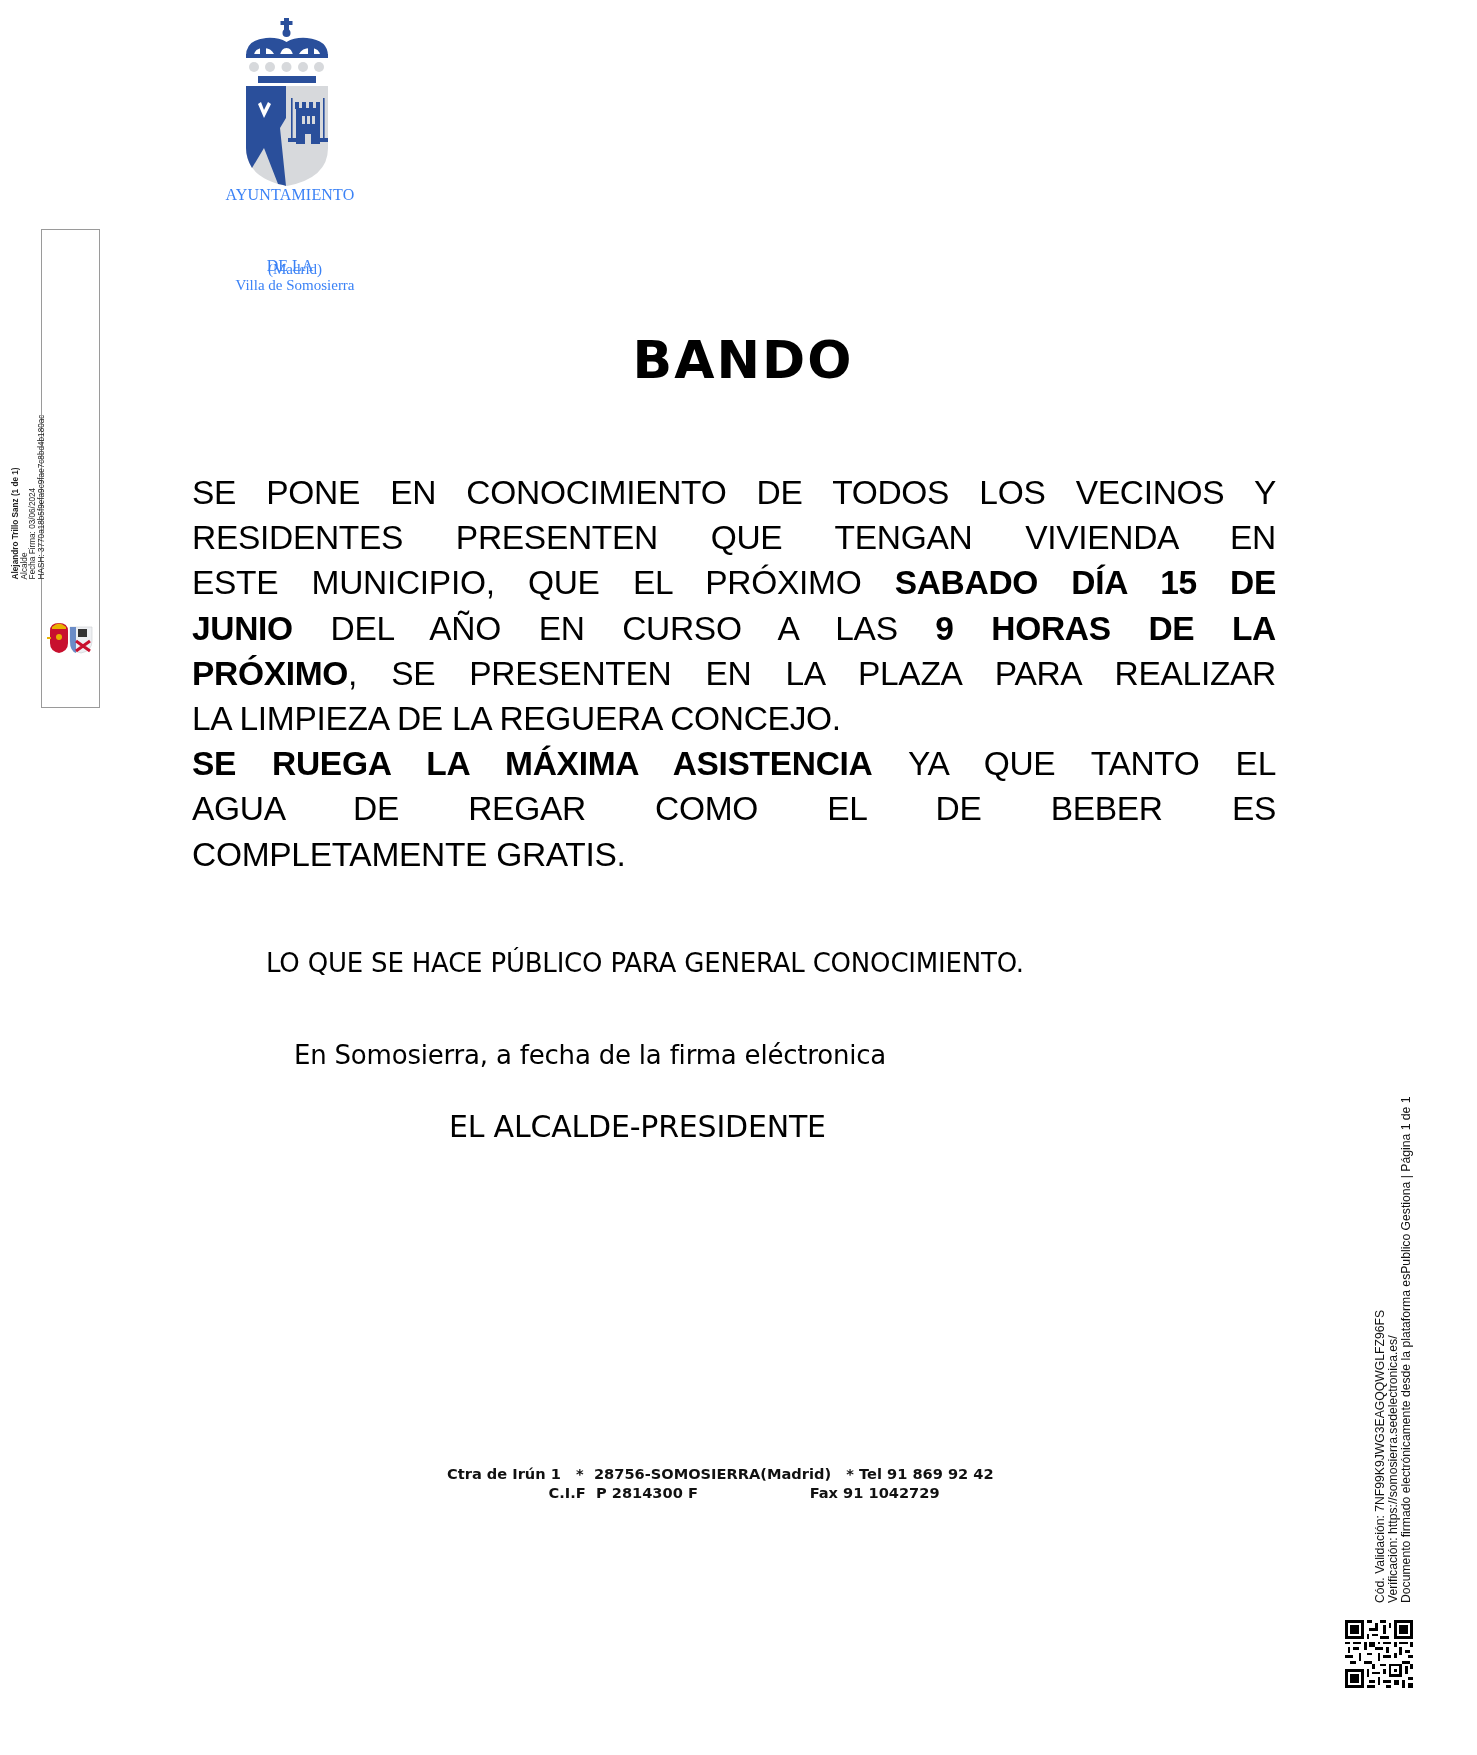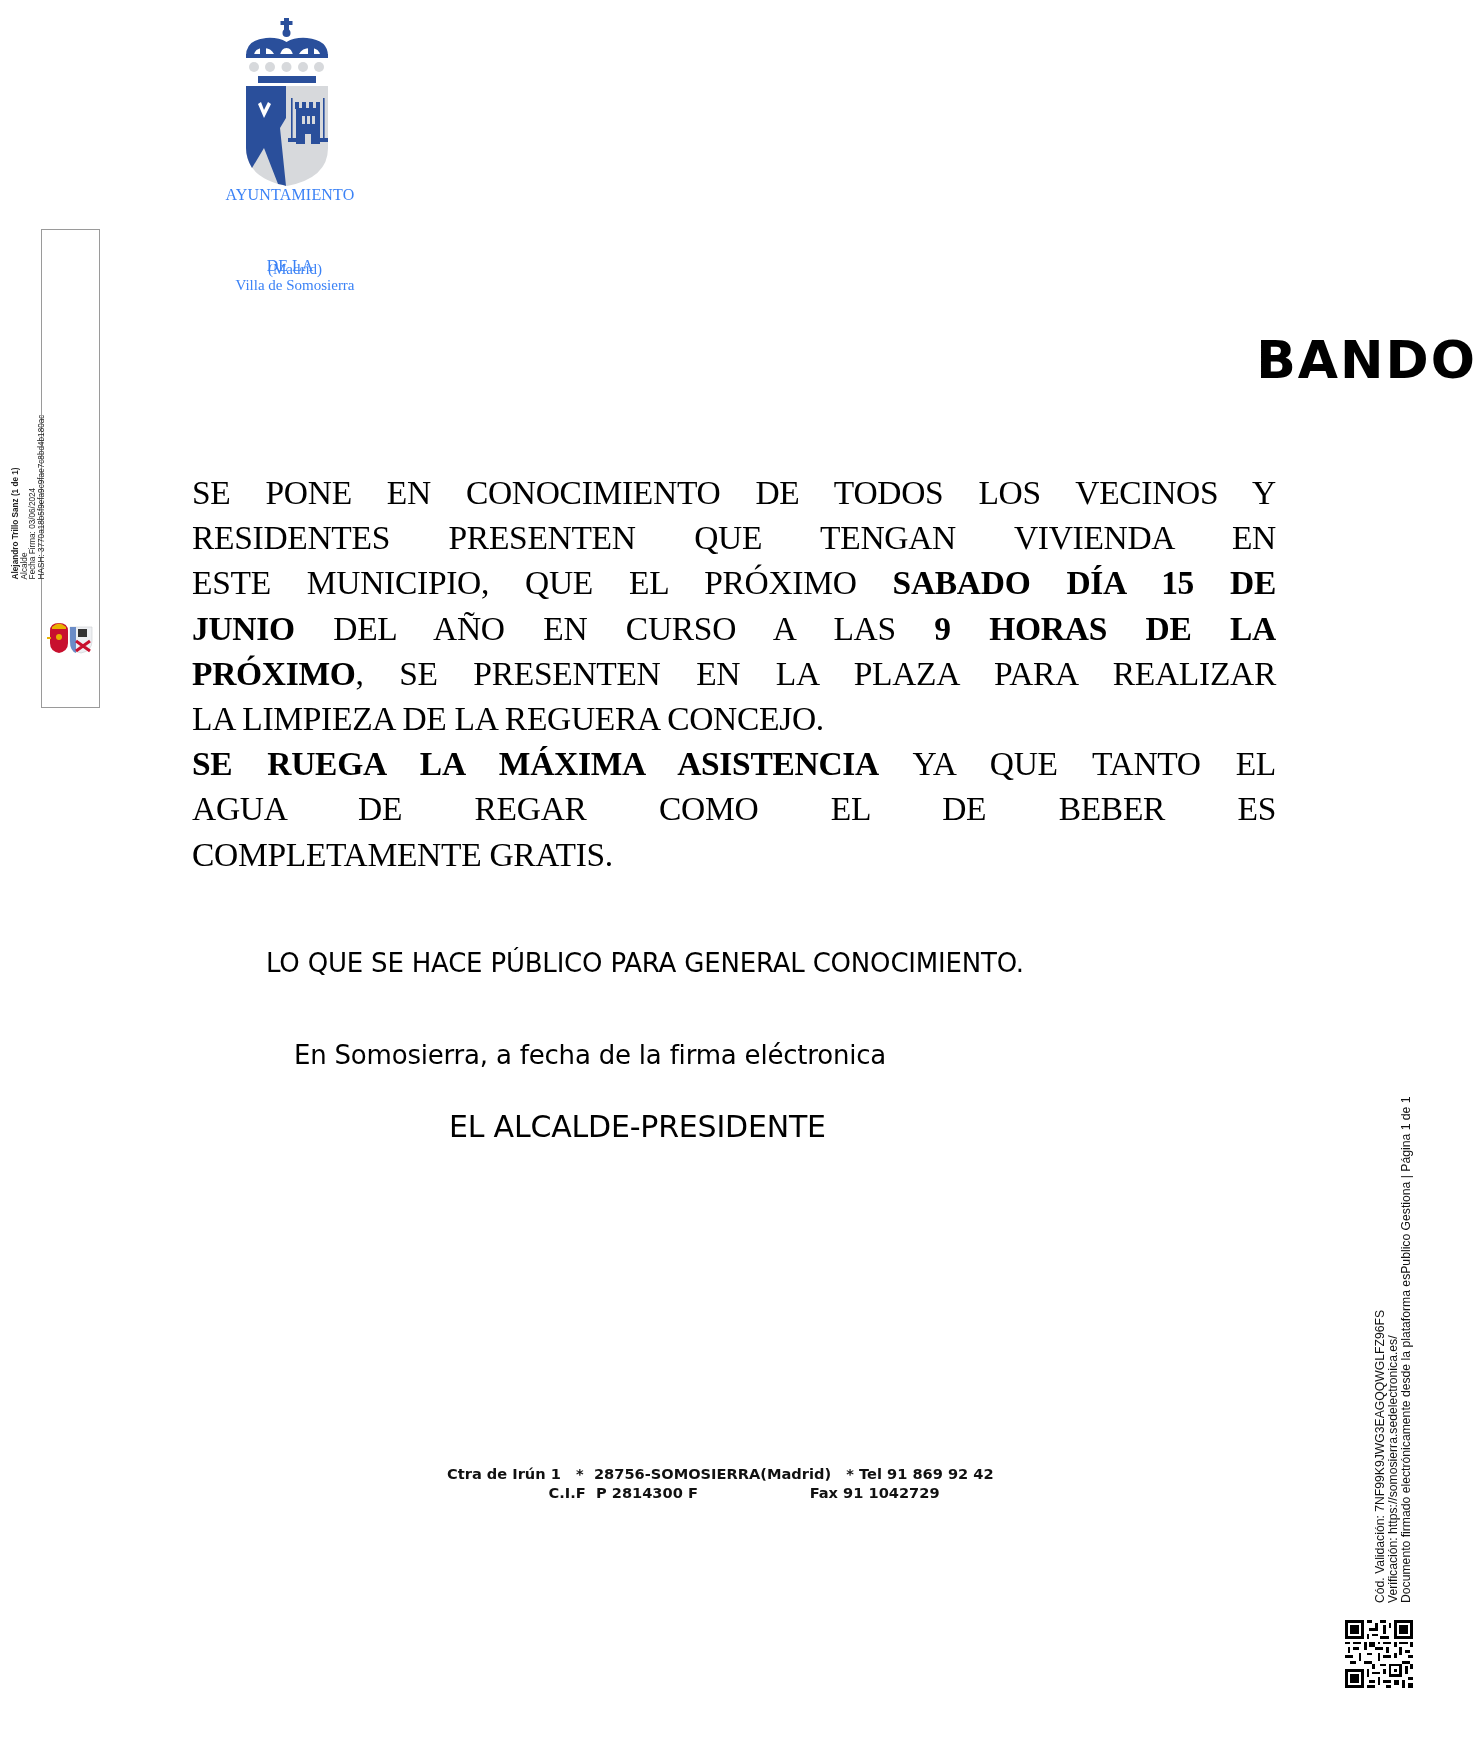--- a/index.html
+++ b/index.html
@@ -23,27 +23,27 @@
       border: 1.5px solid #9a9a9a; box-sizing: border-box; background: #fff; }
     .stamp-rot { position: absolute; left: 4px; bottom: 128px;
       transform: rotate(-90deg); transform-origin: left bottom;
       white-space: nowrap; font-family: "Liberation Sans", sans-serif;
       font-size: 8.2px; line-height: 8.6px; color: #222; width: 240px; }
     .stamp-rot div { height: 8.6px; }
     .stamp-rot .b { font-weight: bold; }
     #stamp-crests { position: absolute; left: 4px; bottom: 52px; width: 50px; height: 36px; }
 
     
-    #title { left: 0; width: 1477px; top: 330px; text-align: right;
+    #title { left: 0; width: 1477px; top: 330px; text-align: center;
       font-family: "DejaVu Sans", sans-serif; font-weight: bold; font-size: 52px;
       letter-spacing: 2px; padding-left: 9px; box-sizing: border-box; }
 
     
     #body { left: 192px; top: 470px; width: 1084px; font-size: 33.5px; line-height: 45.2px;
-      text-align: justify; letter-spacing: -0.3px; font-family: Liberation Serif, serif; }
+      text-align: justify; letter-spacing: -0.3px; font-family: Liberation Sans, sans-serif; }
     #body b { font-weight: bold; }
     #body .line-justify { display: block; text-align: justify; text-align-last: justify; }
     #body .line-left { display: block; text-align: left; }
 
     .closing { font-size: 26px; letter-spacing: -0.2px; }
     #close1 { left: 266px; top: 948px; }
     #close2 { left: 294px; top: 1040px; }
     #close3 { left: 449px; top: 1109px; font-size: 30px; }
 
     #footer { left: 447px; top: 1464px; width: 560px; font-family: "DejaVu Sans", sans-serif;

